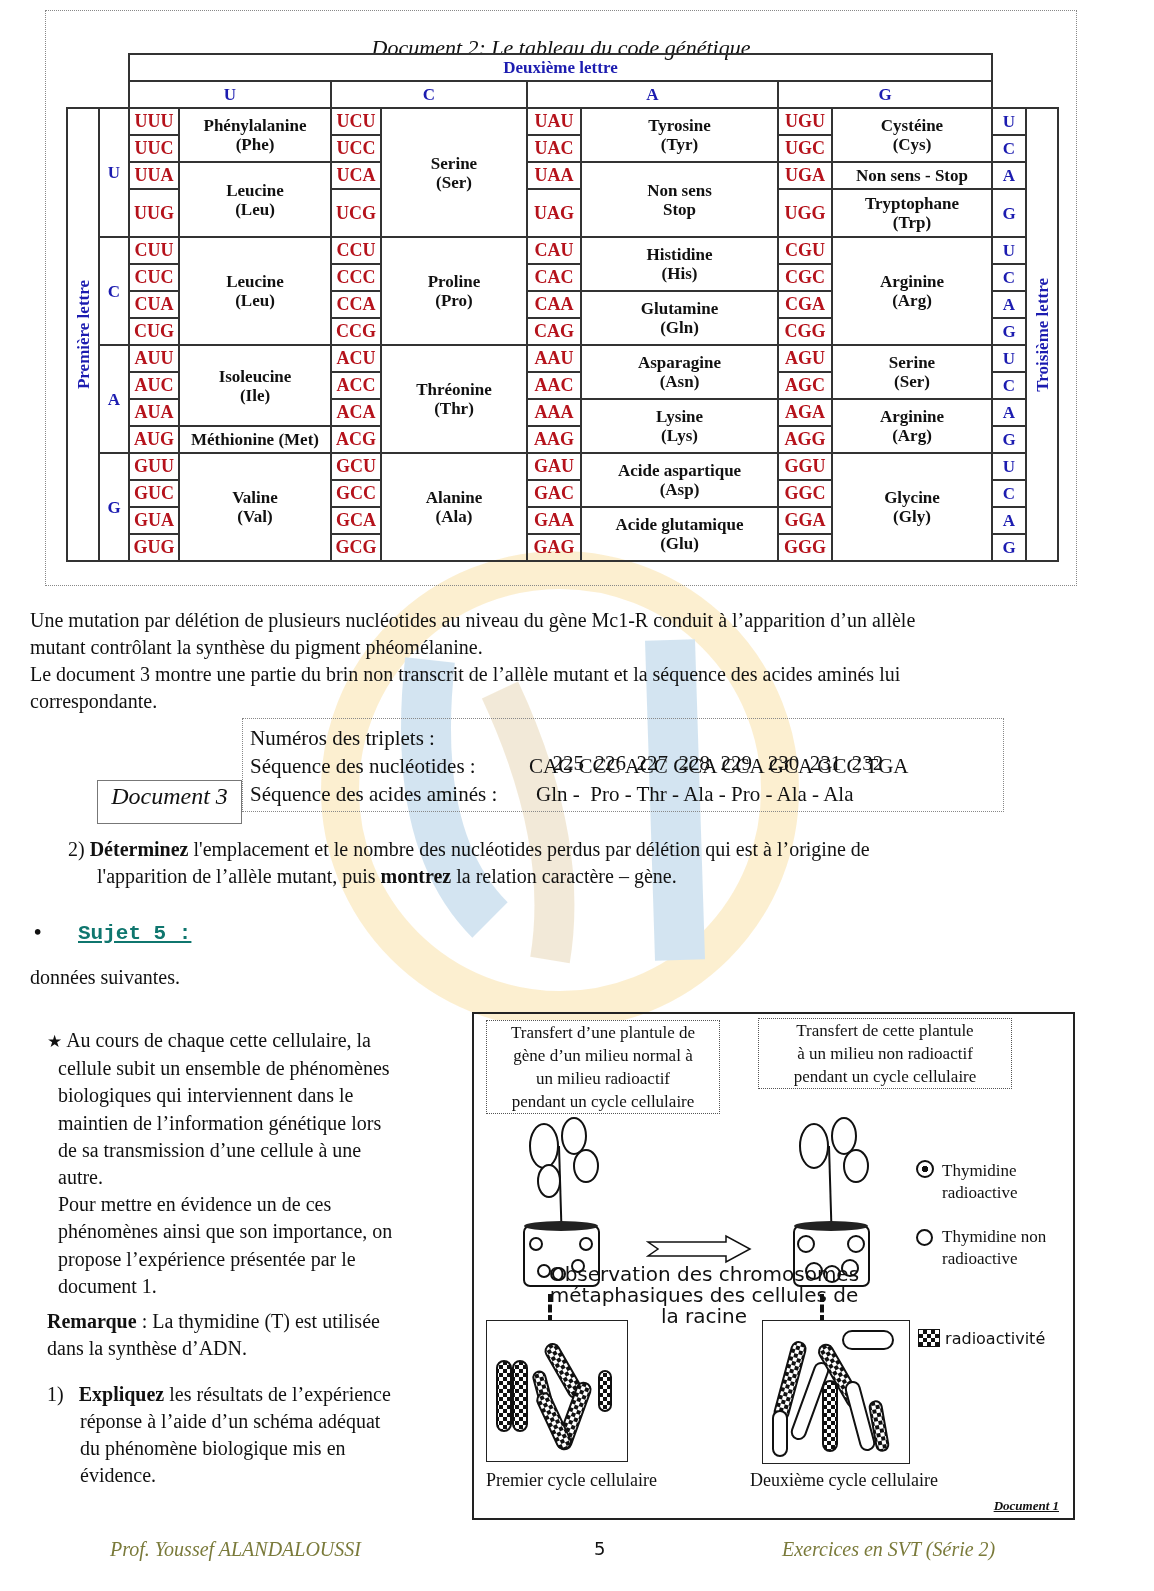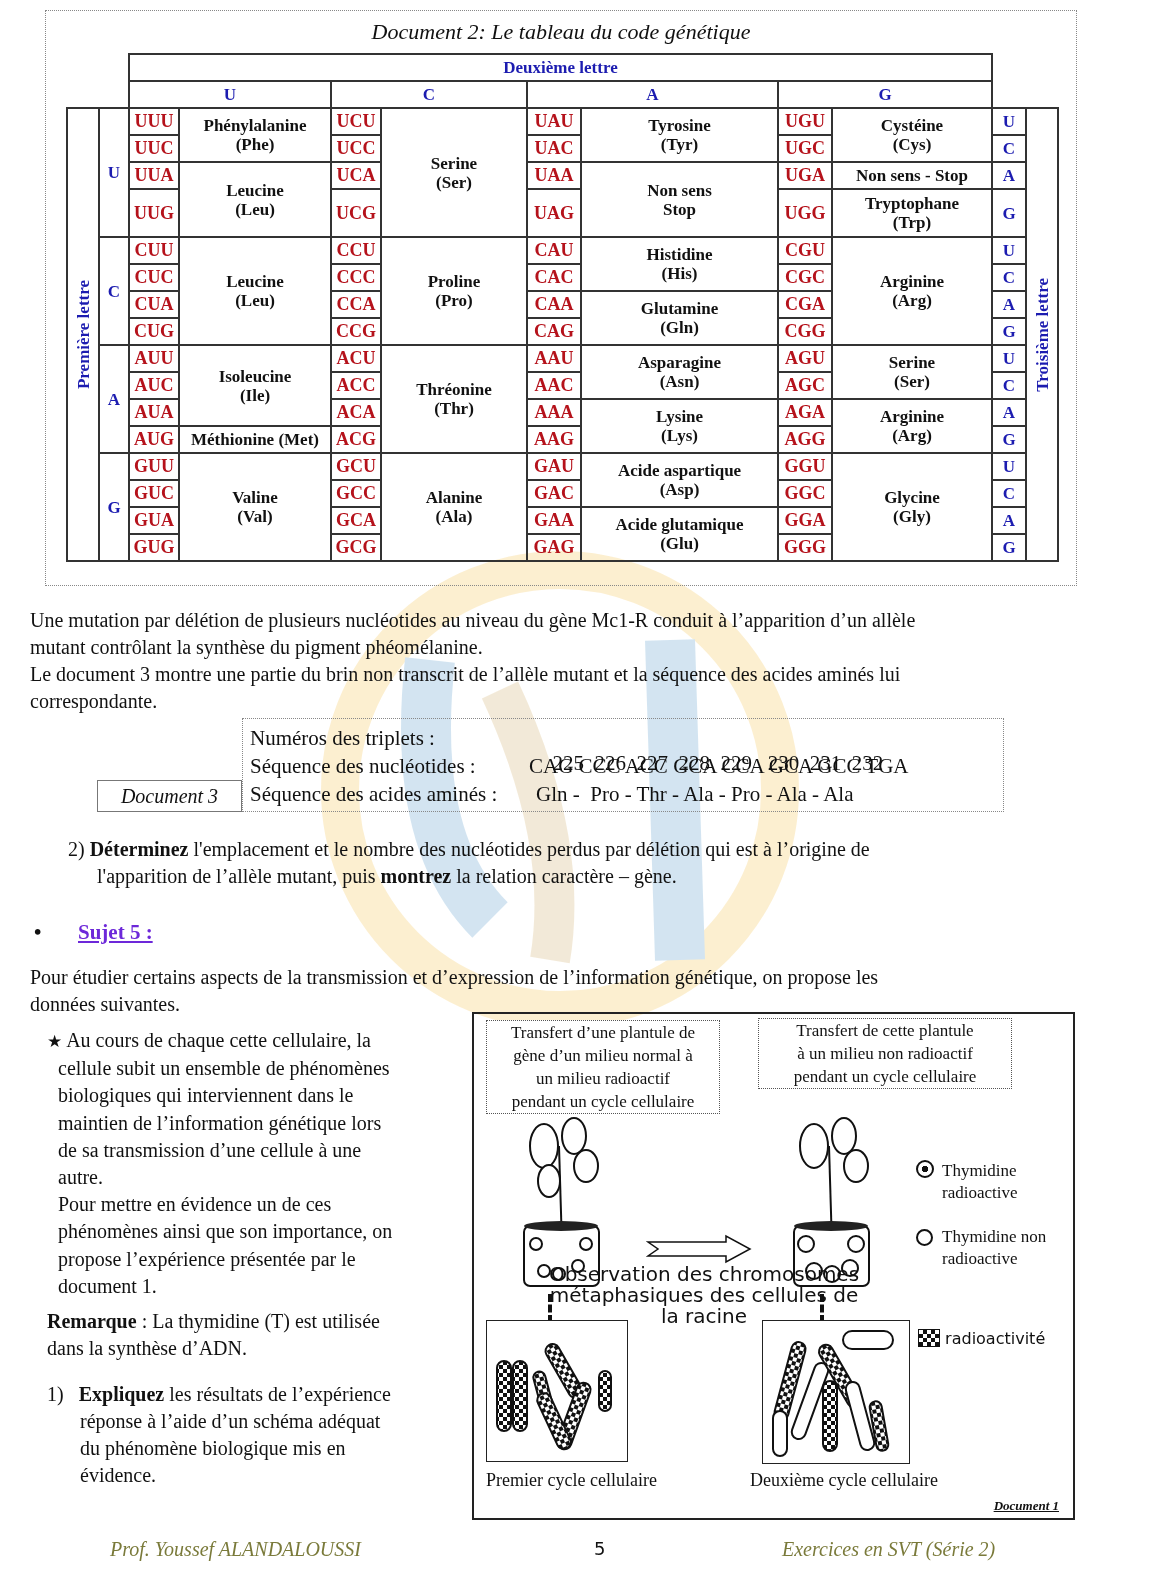--- a/index.html
+++ b/index.html
@@ -2,48 +2,48 @@
 <html><head>
 <meta charset="utf-8">
 <style>
   html, body { margin: 0; padding: 0; background: #ffffff; }
   body { width: 1154px; height: 1591px; position: relative; overflow: hidden;
          font-family: "Liberation Serif", "DejaVu Serif", serif; color: #111; }
 
   
   .doc2 { position: absolute; left: 45px; top: 10px; width: 1032px; height: 576px;
           border: 1px dotted #888; box-sizing: border-box; }
-  .doc2-title { position: absolute; left: 0; right: 0; top: 8px; text-align: center;
+  .doc2-title { position: absolute; left: 0; right: 0; top: 24px; text-align: center;
                 font-style: italic; font-size: 22px; }
 
   table.code { position: absolute; left: 20px; top: 42px; border-collapse: collapse;
                table-layout: fixed; }
   table.code td { border: 2px solid #333; padding: 0; text-align: center;
                   font-weight: bold; font-size: 17px; line-height: 19px; height: 25px; }
   .blue { color: #1c1cb0; }
   .red { color: #b5121b; font-size: 18px !important; }
   td.nob { border: none !important; }
   .vert { writing-mode: vertical-rl; transform: rotate(180deg); color: #1c1cb0;
           font-weight: bold; font-size: 17px; white-space: nowrap; margin: 0 auto; }
   .vert-r { writing-mode: vertical-rl; transform: rotate(180deg); color: #1c1cb0;
             font-weight: bold; font-size: 17px; white-space: nowrap; margin: 0 auto; }
 
   
   .p { position: absolute; font-size: 20px; line-height: 27px; }
   .doc3-box { position: absolute; left: 242px; top: 718px; width: 762px; height: 94px;
               border: 1px dotted #888; border-right: 1px dotted #888; box-sizing: border-box; }
-  .doc3-label { position: absolute; left: 97px; top: 780px; width: 145px; height: 32px;
+  .doc3-label { position: absolute; left: 97px; top: 780px; width: 145px; height: 44px;
                 border: 1px solid #777; box-sizing: border-box; font-style: italic;
-                font-size: 20px; text-align: center; line-height: 30px; }
+                font-size: 24px; text-align: center; line-height: 30px; }
   .doc3-row { position: absolute; left: 250px; font-size: 21px; white-space: pre; }
   .doc3-val { position: absolute; font-size: 21px; white-space: pre; }
 
   .sujet { position: absolute; left: 34px; top: 920px; font-size: 21px; font-weight: bold; }
   .sujet .bullet { display: inline-block; width: 44px; }
-  .sujet .lnk { color: #6d28d9; text-decoration: underline; }
+  .sujet .lnk { color: #0f766e; text-decoration: underline; font-family: Liberation Mono, monospace; }
 
   
   .doc1 { position: absolute; left: 472px; top: 1012px; width: 603px; height: 508px;
           border: 2px solid #222; box-sizing: border-box; }
   .d1-note { position: absolute; border: 1px dotted #555; text-align: center;
              font-size: 17px; line-height: 23px; background: #fff; }
   .d1-legend { position: absolute; font-size: 17px; line-height: 22px; }
   .d1-caption { position: absolute; font-size: 18px; }
   .d1-obs { position: absolute; font-family: "DejaVu Sans", sans-serif; font-size: 20px;
             line-height: 21px; text-align: center; }
@@ -274,21 +274,20 @@
 
 <div class="p" style="left:68px; top:836px;">
   <div><span>2)</span>&nbsp;<b>Déterminez</b><span> l'emplacement et le nombre des nucléotides perdus par délétion qui est à l’origine de</span></div>
   <div style="padding-left:29px;"><span>l'apparition de l’allèle mutant, puis </span><b>montrez</b><span> la relation caractère – gène.</span></div>
 </div>
 
 <div class="sujet">
   <span class="bullet">•</span><span class="lnk">Sujet 5 :</span>
 </div>
 <div class="p" style="left:30px; top:964px;">
-  <div>Pour étudier certains aspects de la transmission et d’expression de l’information génétique, on propose les</div>
   <div>données suivantes.</div>
 </div>
 
 <div class="p" style="left:47px; top:1027px; width:420px; line-height:27.2px;">
   <div><span style="font-size:17px;">★</span> <span>Au cours de chaque cette cellulaire, la</span></div>
   <div style="padding-left:11px;">cellule subit un ensemble de phénomènes</div>
   <div style="padding-left:11px;">biologiques qui interviennent dans le</div>
   <div style="padding-left:11px;">maintien de l’information génétique lors</div>
   <div style="padding-left:11px;">de sa transmission d’une cellule à une</div>
   <div style="padding-left:11px;">autre.</div>

